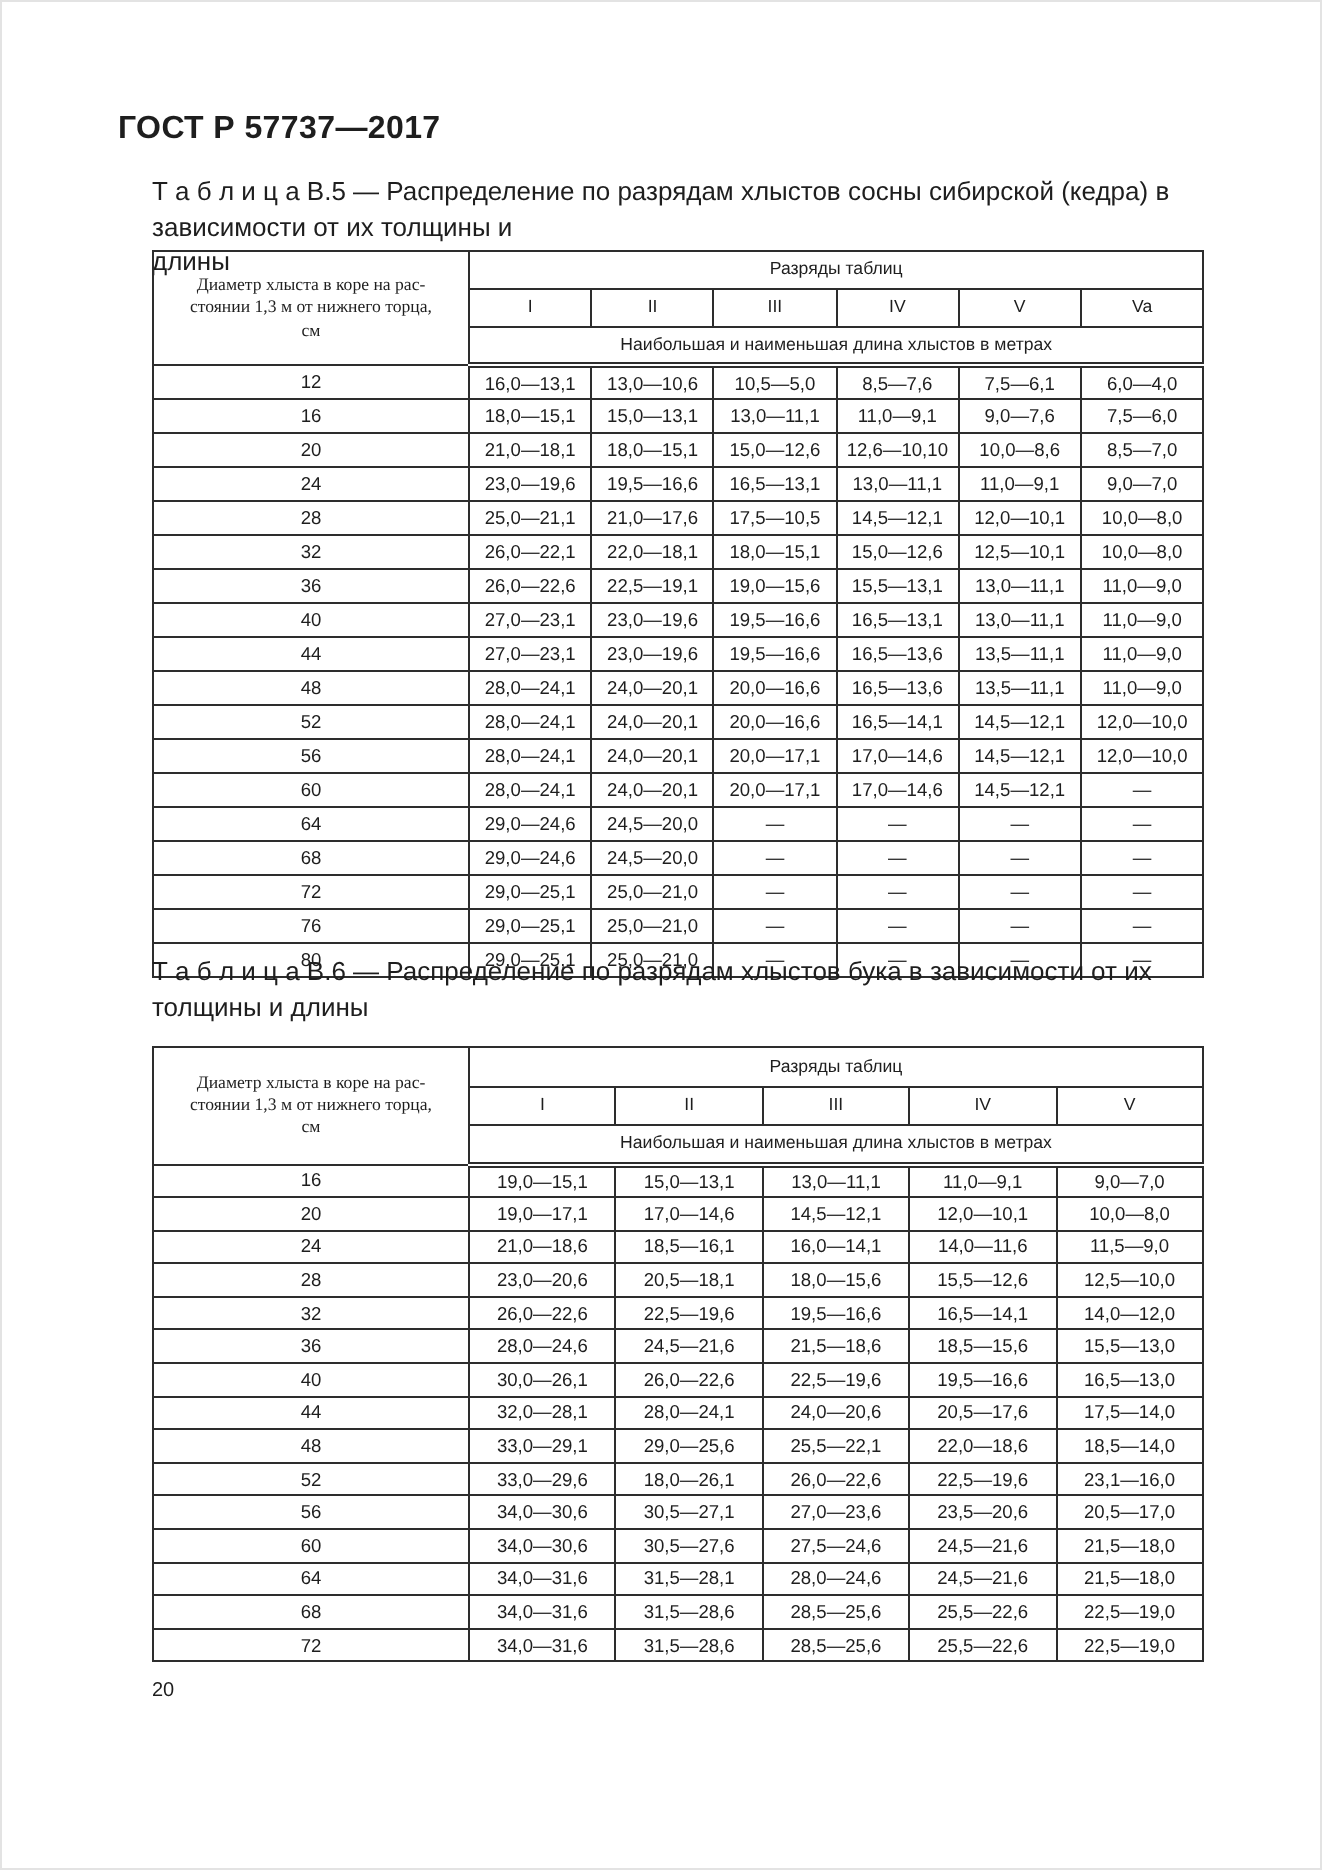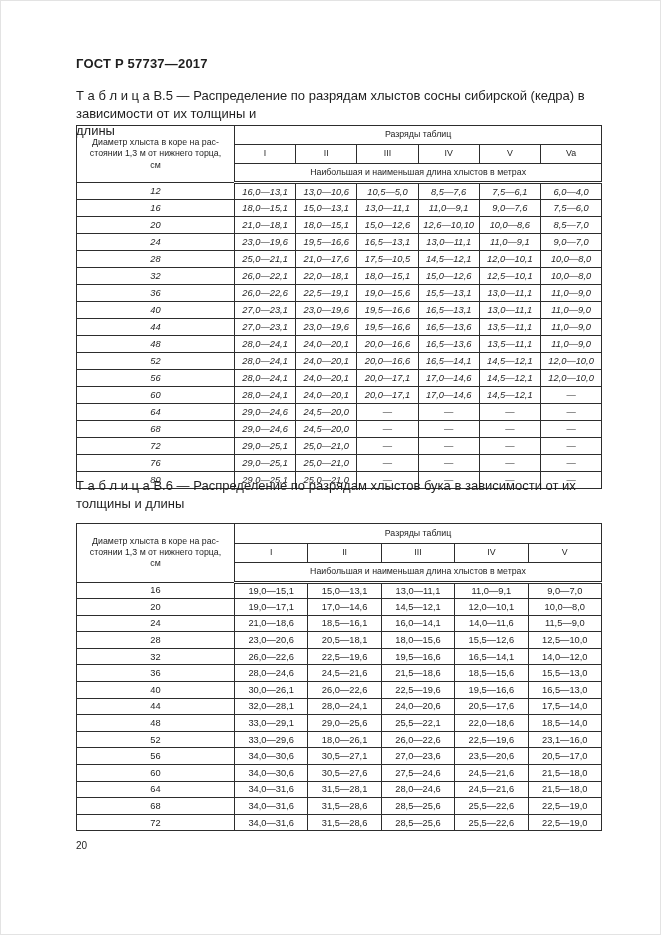--- a/index.html
+++ b/index.html
@@ -6,22 +6,22 @@
   body {
     width: 661px; height: 935px;
     background: #ffffff;
     font-family: "Liberation Sans", sans-serif;
     color: #1e1e1e;
     position: relative;
     box-sizing: border-box;
     border: 1px solid #e3e3e3;
   }
   .gost-header {
-    position: absolute; left: 75px; top: 55px;
-    font-size: 13px; font-weight: bold; letter-spacing: .2px;
+    position: absolute; left: 58px; top: 55px;
+    font-size: 16px; font-weight: bold; letter-spacing: .2px;
   }
   .table-caption {
     position: absolute; left: 75px; width: 528px;
     font-size: 13px; line-height: 1.35;
     white-space: pre-line;
   }
   .caption-b5 { top: 86px; }
   .caption-b6 { top: 476px; }
   table.gost-table {
     position: absolute; left: 75px;
@@ -36,22 +36,22 @@
     padding: 0 2px;
     font-size: 9.3px;
     overflow: hidden;
   }
   .gost-table thead td { font-size: 8.8px; line-height: 1.3; }
   .gost-table thead tr { height: 19px; }
   #table-b6 thead tr { height: 19.5px; }
   .gost-table thead tr.subheader-row td,
   .gost-table thead tr.grades-row td { font-size: 8.8px; }
   .gost-table thead tr:last-child td { border-bottom: 3px double #2d2d2d; }
-  .diam-header { white-space: pre-line; font-size: 8.8px; }
-  #table-b5 tbody tr { height: 17px; font-style: italic; }
+  .diam-header { white-space: pre-line; font-size: 8.8px; font-family: Liberation Serif, serif; }
+  #table-b5 tbody tr { height: 17px; }
   #table-b6 tbody tr { height: 16.6px; }
   .page-number {
     position: absolute; left: 75px; top: 839px;
     font-size: 10px;
   }
 </style>
 </head>
 <body>
 
 <div class="gost-header">ГОСТ Р 57737—2017</div>

